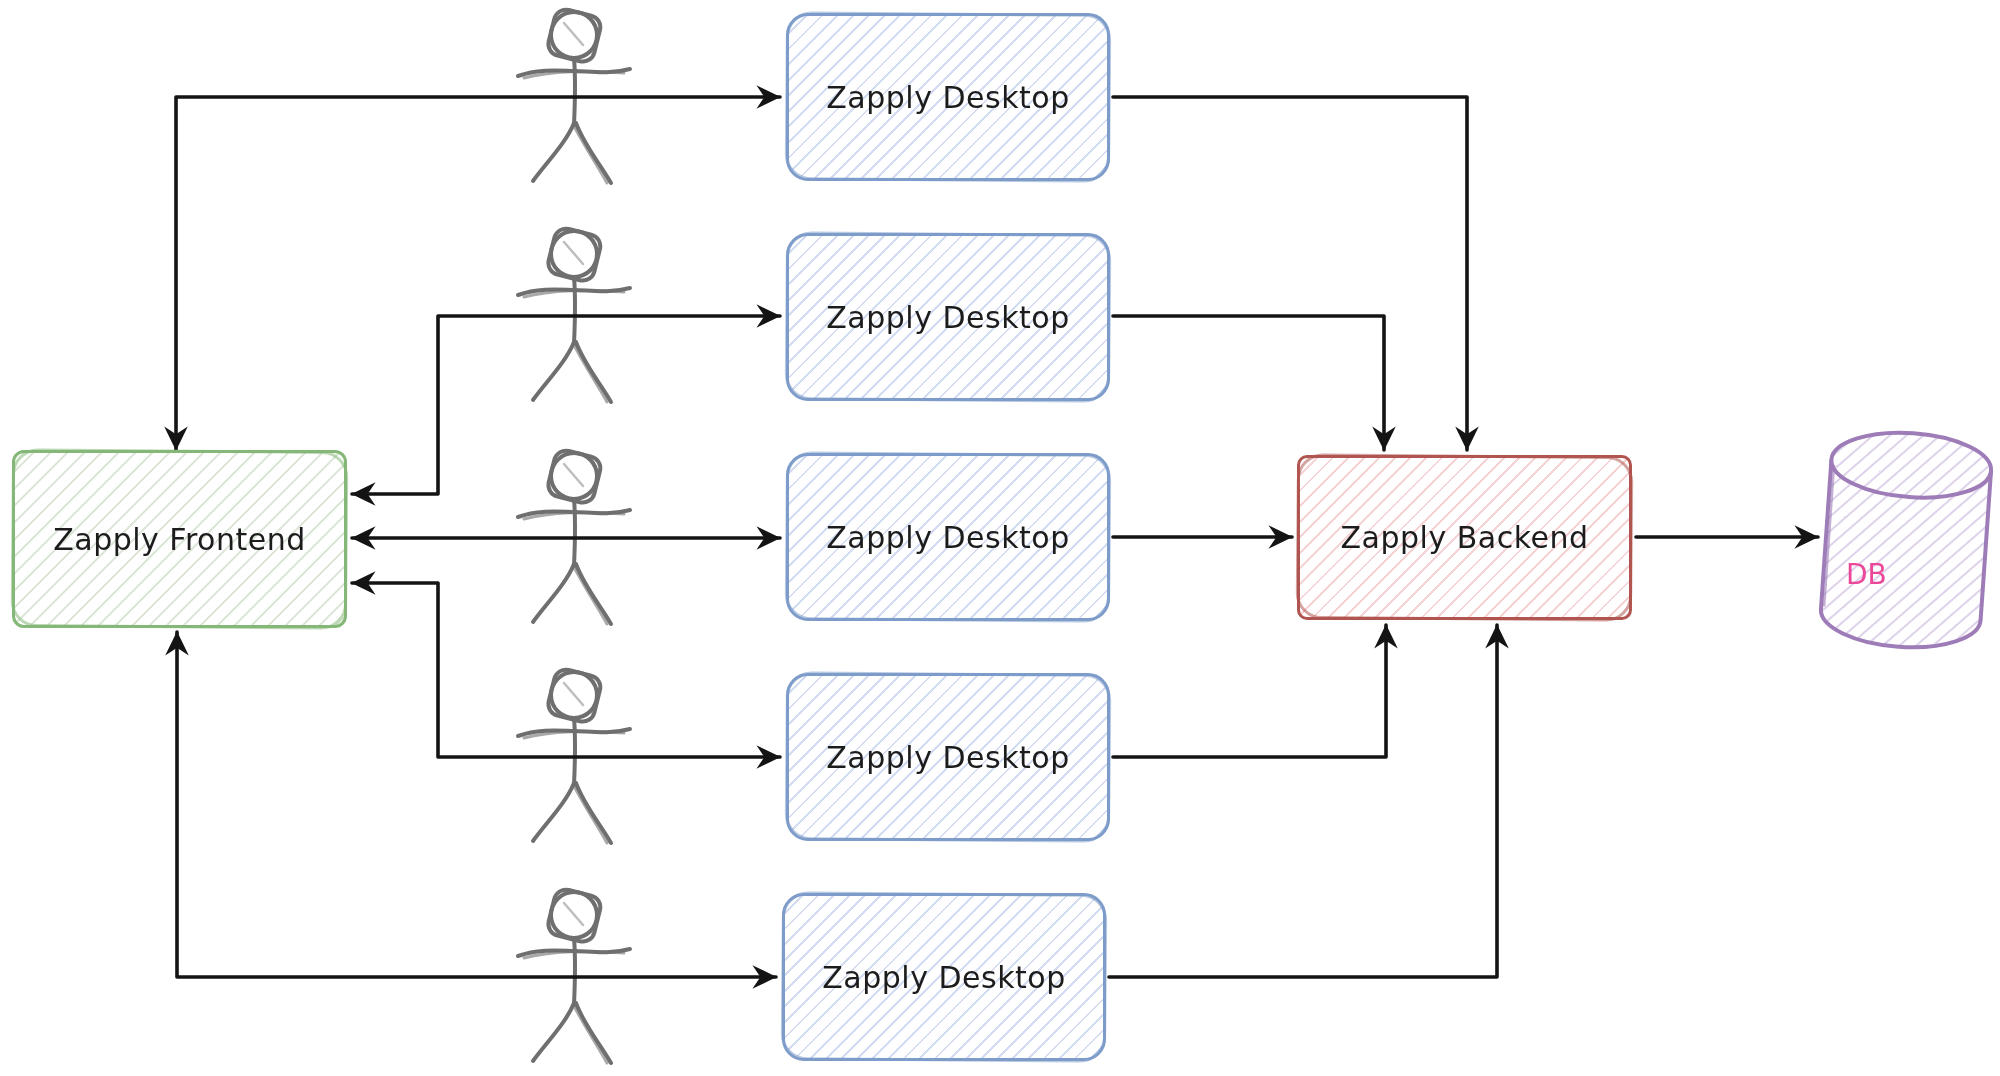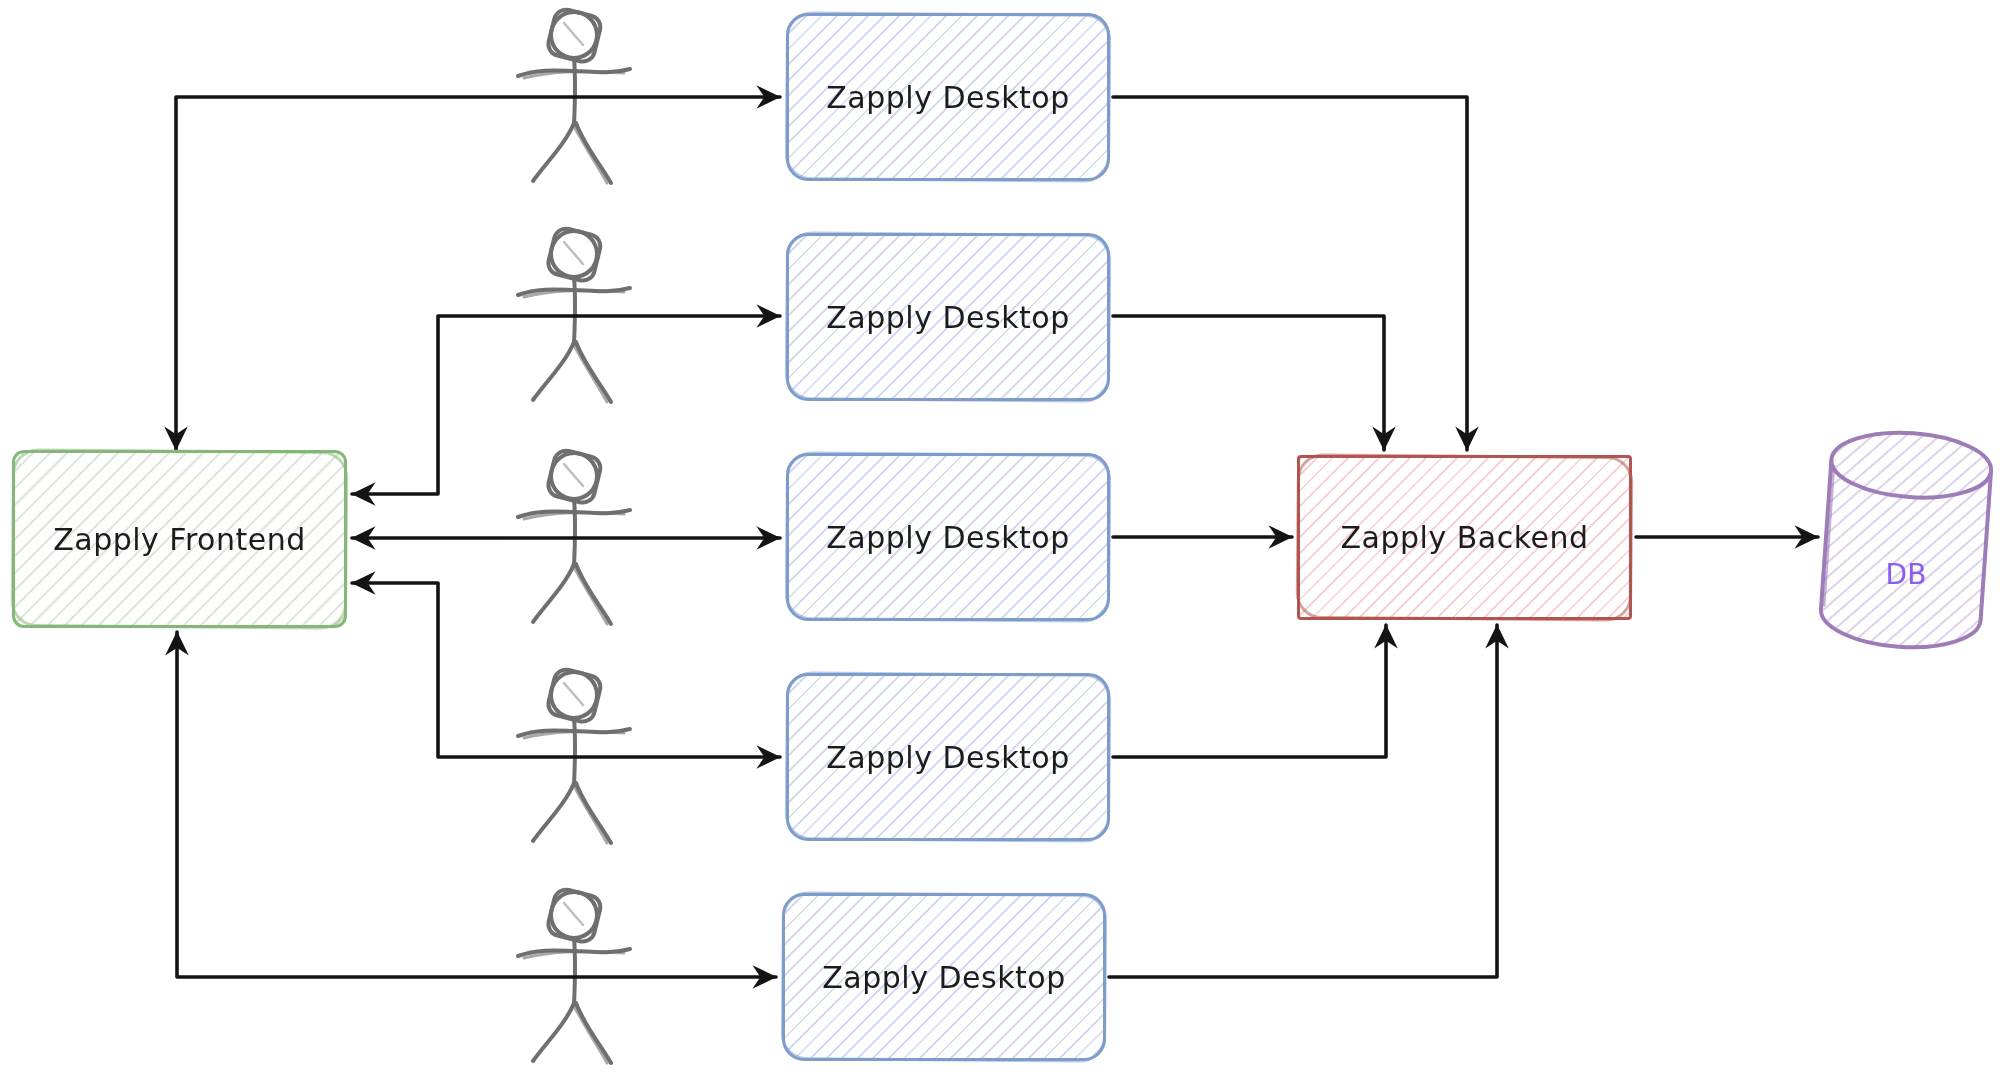--- a/index.html
+++ b/index.html
@@ -55,30 +55,29 @@
       #d3dcf0 0px, #d3dcf0 2px, transparent 2px, transparent 11px);
     text-align: right;
   }
   .desktop1 { left: 786px; top: 13px; }
   .desktop2 { left: 786px; top: 233px; }
   .desktop3 { left: 786px; top: 453px; }
   .desktop4 { left: 786px; top: 673px; }
   .desktop5 { left: 782px; top: 893px; }
   .backend {
     left: 1297px; top: 455px; width: 335px; height: 165px;
-    border: 3.5px solid #b15551; border-radius: 4px;
+    border: 3.5px solid #b15551; border-radius: 10px;
     background-image: repeating-linear-gradient(135deg,
       #f6d3d4 0px, #f6d3d4 2px, transparent 2px, transparent 11px);
   }
   .db-label {
     position: absolute;
     left: 1846px; top: 558px; width: 120px;
-    text-align: center;
     font-size: 28px;
-    color: #8b5cf6;
+    color: #ec4899;
   }
 </style>
 </head>
 <body>
 
 <div class="canvas">
 
   <svg class="layer" viewBox="0 0 2000 1076">
     <defs>
       <marker id="arrow" viewBox="0 0 14 14" refX="12.5" refY="7" markerWidth="30" markerHeight="30" markerUnits="userSpaceOnUse" orient="auto-start-reverse">

